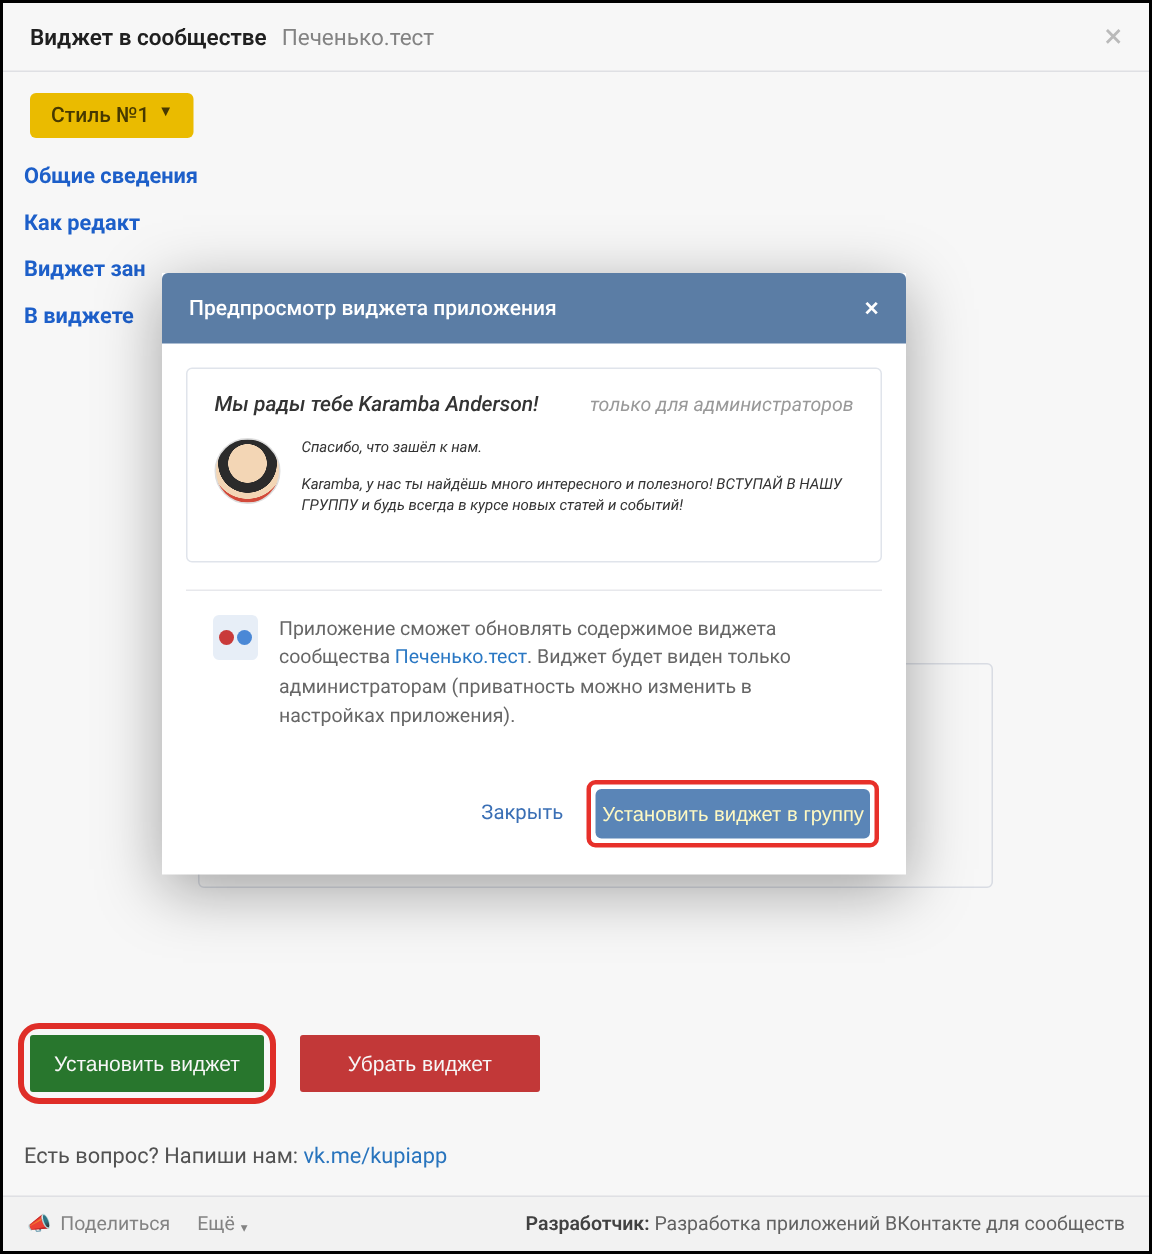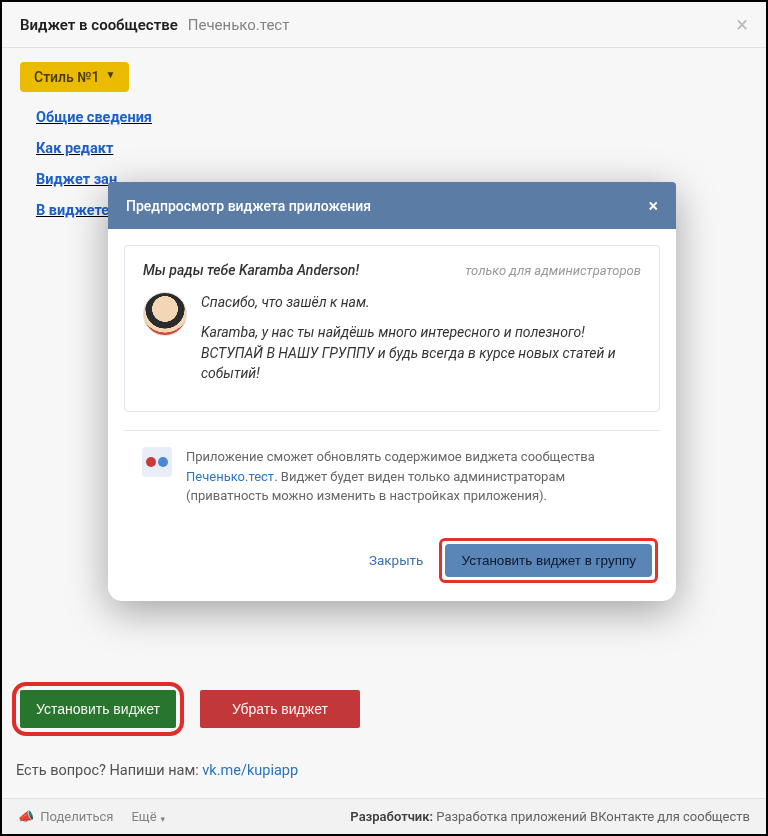--- a/index.html
+++ b/index.html
@@ -25,22 +25,21 @@
   .style-btn {
     display: inline-flex; align-items: flex-start;
     background: #f2c200; color: #4a3b00;
     padding: 7px 14px; border-radius: 4px;
     font-size: 14px; font-weight: 500;
     margin: 14px 18px 10px;
     cursor: pointer;
   }
   .caret { margin-left: 6px; font-size: 10px; }
   .nav {
-    padding: 0 34px;
-    text-decoration: underline;
+    padding: 0 14px;
   }
   .nav-item {
     color: #1e63d0; font-weight: 700; font-size: 14.5px;
     padding: 7px 0; cursor: pointer;
   }
   
   .bg-card {
     position: absolute;
     left: 130px; top: 440px;
     width: 530px; height: 150px;
@@ -92,23 +91,23 @@
   
   .mask {
     position: absolute; inset: 0;
     background: rgba(0,0,0,0.03);
     pointer-events: none;
   }
   
   .modal {
     position: absolute;
     left: 106px; top: 180px;
-    width: 568px;
-    background: #fff;
-    border-radius: 14px;
+    width: 496px;
+    background: #fff;
+    border-radius: 0;
     box-shadow: 0 10px 40px rgba(0,0,0,0.35);
     z-index: 10;
   }
   .modal-header {
     background: #5b7da5;
     color: #fff;
     padding: 13px 18px;
     display: flex; align-items: center;
     border-radius: 4px 4px 0 0;
     font-size: 14px; font-weight: 500;
@@ -123,21 +122,21 @@
   .card-top { display: flex; align-items: baseline; }
   .card-title { font-weight: 500; color: #333; font-size: 14px; flex: 1; }
   .admins-only { color: #999; font-size: 13px; }
   .card-content { display: flex; gap: 14px; margin-top: 14px; }
   .avatar {
     width: 44px; height: 44px; border-radius: 50%;
     background: radial-gradient(circle at 50% 38%, #f3d6b5 0 38%, #2b2b2b 39% 58%, #f3d6b5 59% 70%, #d24a3a 71% 100%);
     flex-shrink: 0;
     border: 1px solid #ddd;
   }
-  .card-text { font-size: 14px; color: #333; line-height: 1.45; }
+  .card-text { font-size: 10px; color: #333; line-height: 1.45; }
   .card-text p { margin-bottom: 10px; }
   .info-row {
     display: flex; gap: 14px;
     border-top: 1px solid #e7e8ec;
     padding: 16px 18px 0;
     margin-top: 18px;
   }
   .info-icon {
     width: 30px; height: 30px; flex-shrink: 0;
     background: #e7eef7; border-radius: 4px;
@@ -150,22 +149,22 @@
   .info-icon::before { left: 4px; top: 10px; }
   .info-icon::after { right: 4px; top: 10px; background: #4a88d6; }
   .info-text { font-size: 13px; color: #666; line-height: 1.5; }
   .info-text a { color: #2a78c4; text-decoration: none; }
   .modal-footer {
     display: flex; justify-content: flex-end; align-items: center;
     gap: 16px; padding: 16px 18px 18px;
   }
   .link-btn { color: #3a6fb5; font-size: 13.5px; cursor: pointer; }
   .primary-btn {
-    background: #5a85b7; color: #0f172a;
-    border: none; padding: 9px 16px;
+    background: #5a85b7; color: #fef9c3;
+    border: none; padding: 9px 4px;
     border-radius: 4px; font-size: 13.5px; font-weight: 500;
     cursor: pointer;
   }
   .highlight-red2 { border: 3px solid #e7302a; border-radius: 6px; padding: 3px; display: inline-block; }
 </style>
 </head>
 <body>
 
 
 

